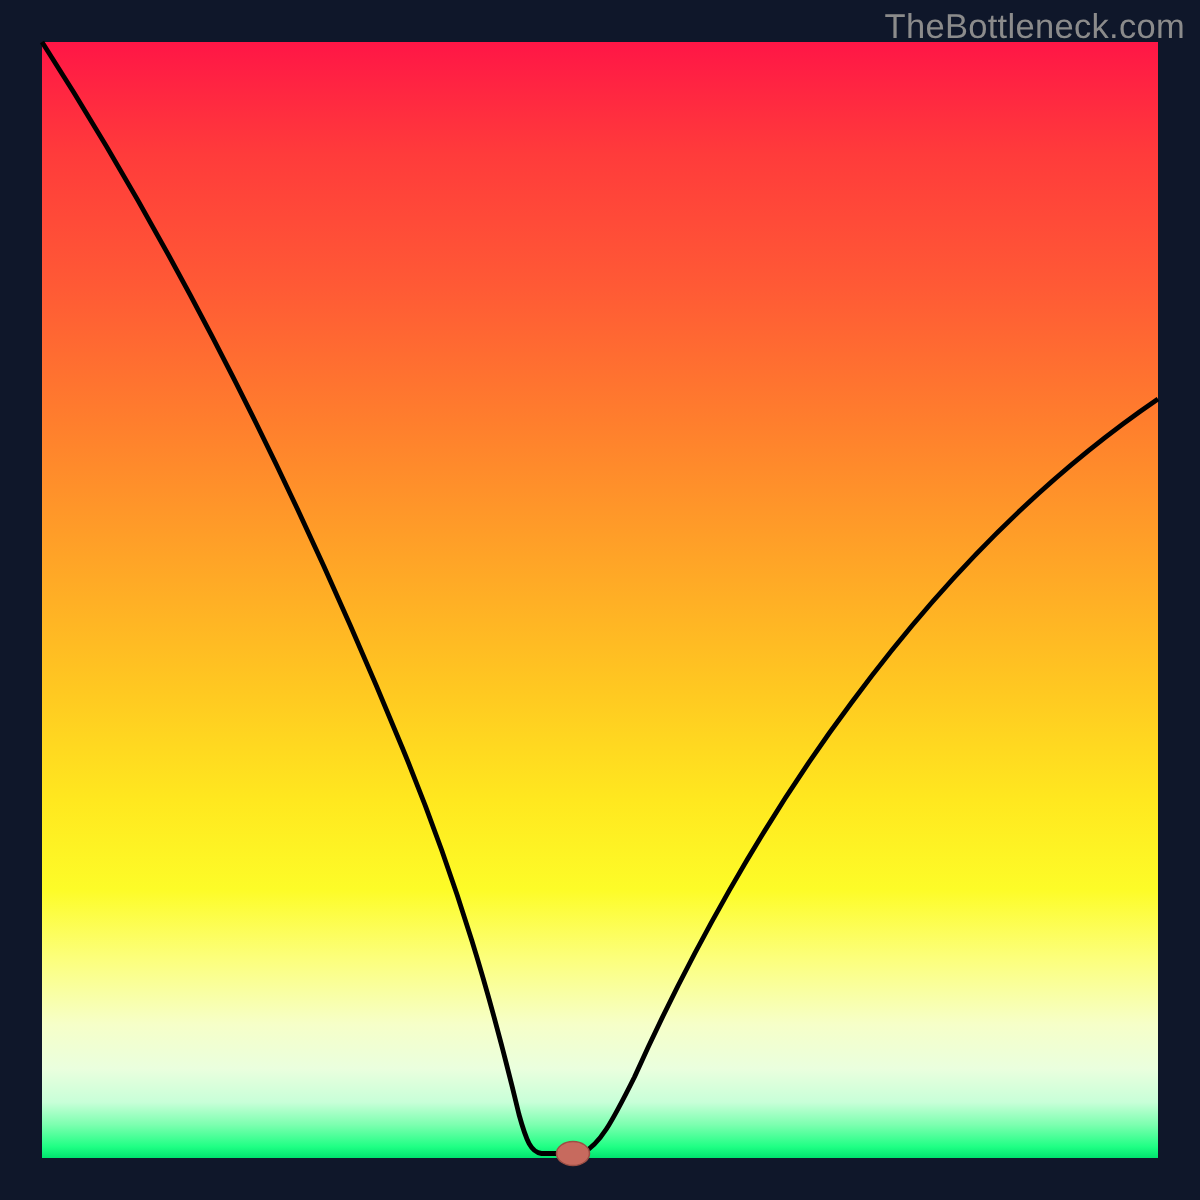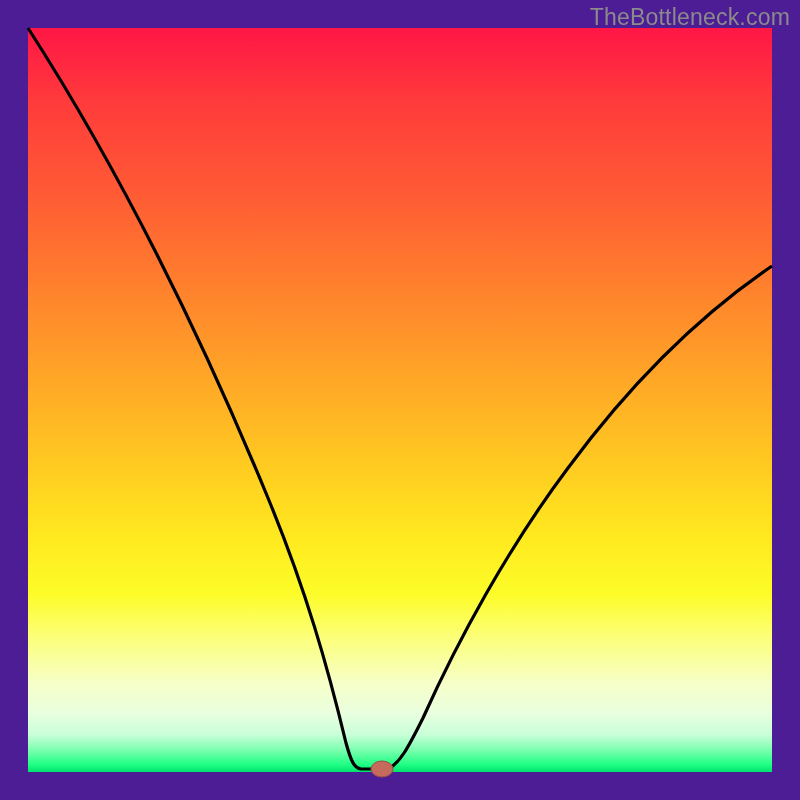--- a/index.html
+++ b/index.html
@@ -8,21 +8,21 @@
     width: 800px;
     height: 800px;
     background: #000;
     overflow: hidden;
     font-family: Arial, Helvetica, sans-serif;
   }
   .frame {
     position: relative;
     width: 800px;
     height: 800px;
-    background: #4c1d95;
+    background: #0f172a;
   }
   .plot-area {
     position: absolute;
     left: 28px;
     top: 28px;
     width: 744px;
     height: 744px;
     
     background: linear-gradient(
       to bottom,

